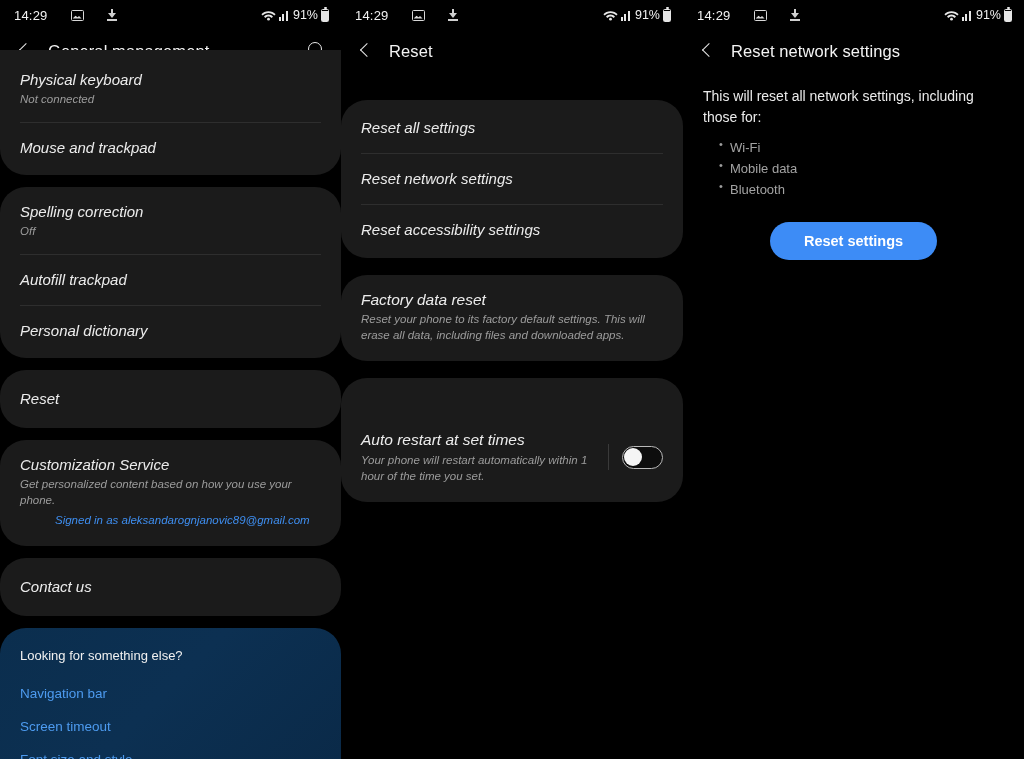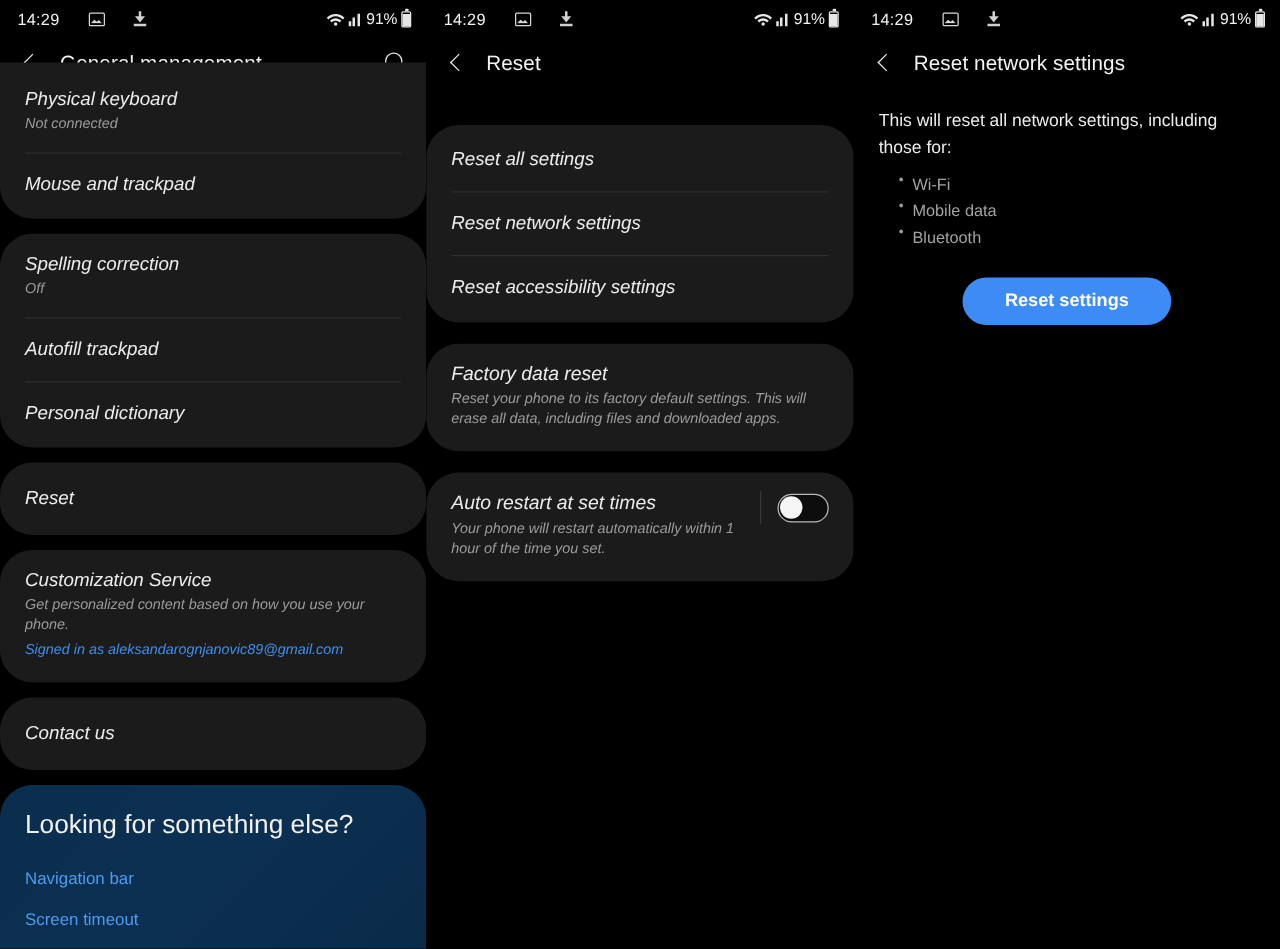--- a/index.html
+++ b/index.html
@@ -163,23 +163,24 @@
     color: #9c9c9c;
     margin-top: 3px;
     line-height: 1.35;
   }
   .row-link {
     font-size: 11.5px;
     color: #3e8ef0;
     margin-top: 5px;
     line-height: 1.35;
     cursor: pointer;
+    margin-left: 35px;
   }
   .row-big-title { font-size: 15.5px; }
-  .row-flex { display: flex; align-items: flex-start; }
+  .row-flex { display: flex; align-items: center; margin-top: 37px; }
   .row-flex .texts { flex: 1 1 auto; padding-right: 10px; }
   .toggle-wrap {
     display: flex; align-items: center; gap: 13px;
     flex: 0 0 auto;
   }
   .toggle-divider { width: 1px; height: 26px; background: #3a3a3a; }
   .toggle {
     width: 41px; height: 23px;
     border: 1.5px solid #b9b9b9;
     border-radius: 12px;
@@ -196,21 +197,21 @@
   }
 
   
   .blue-card {
     background: linear-gradient(135deg, #0b2e4e 0%, #0c3052 45%, #0a2947 100%);
     border-radius: 26px;
     padding: 20px 20px 22px 20px;
     margin-bottom: 12px;
   }
   .blue-title {
-    font-size: 21px;
+    font-size: 13px;
     color: #f0f0f0;
     margin-bottom: 14px;
   }
   .blue-link {
     font-size: 13.5px;
     color: #4d9bf0;
     padding: 9px 0;
     cursor: pointer;
   }
 

